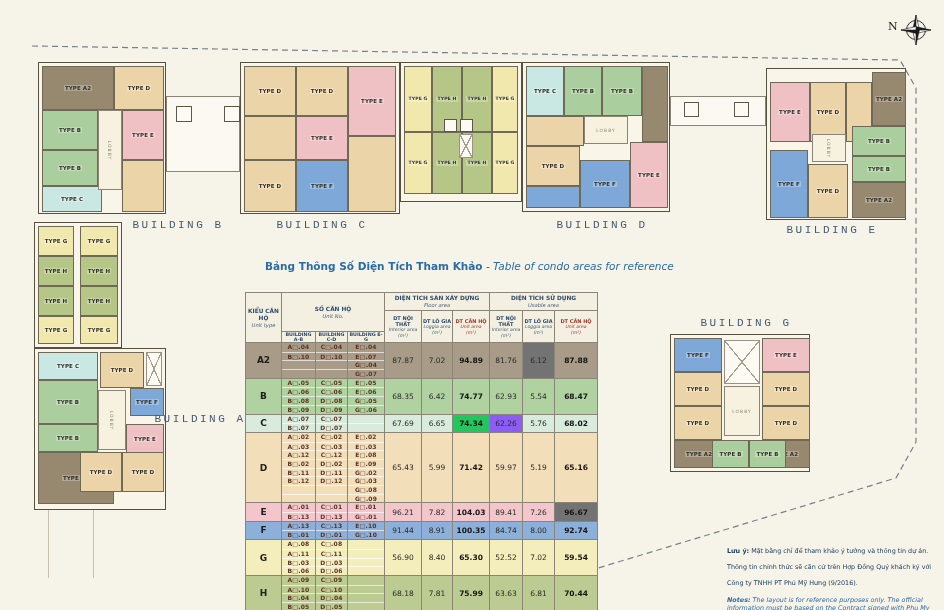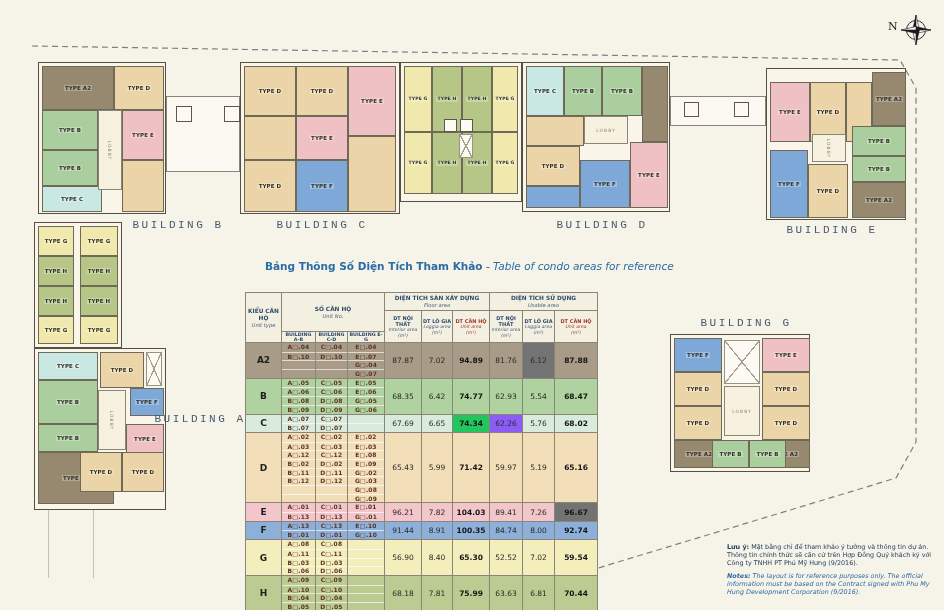--- a/index.html
+++ b/index.html
@@ -55,21 +55,21 @@
   th.hl .he{color:#a33a28;}
   td.ttype{text-align:center;font-weight:bold;font-size:9px;color:#20201c;}
   td.ucol{vertical-align:top;}
   .uline{height:8.7px;line-height:8.5px;font-size:6px;font-weight:bold;color:#5d3222;
          text-align:center;letter-spacing:.2px;box-sizing:border-box;}
   .uline + .uline{border-top:1px solid rgba(255,255,255,.65);}
   td.val{text-align:center;vertical-align:middle;font-size:7.5px;color:#2a2a26;}
   td.val.bold{font-weight:bold;color:#141412;}
   
   .notes{position:absolute;left:727px;top:543px;width:212px;}
-  .notes .vi{font-size:6.4px;line-height:8px;color:#24415f;}
+  .notes .vi{font-size:6.4px;line-height:16px;color:#24415f;}
   .notes .vi b{font-weight:bold;}
   .notes .en{margin-top:5px;font-size:6.4px;line-height:8px;font-style:italic;color:#2d6aa3;}
   svg.overlay{position:absolute;left:0;top:0;pointer-events:none;}
 </style>
 </head>
 <body>
 
 <div class="canvas">
 
 

